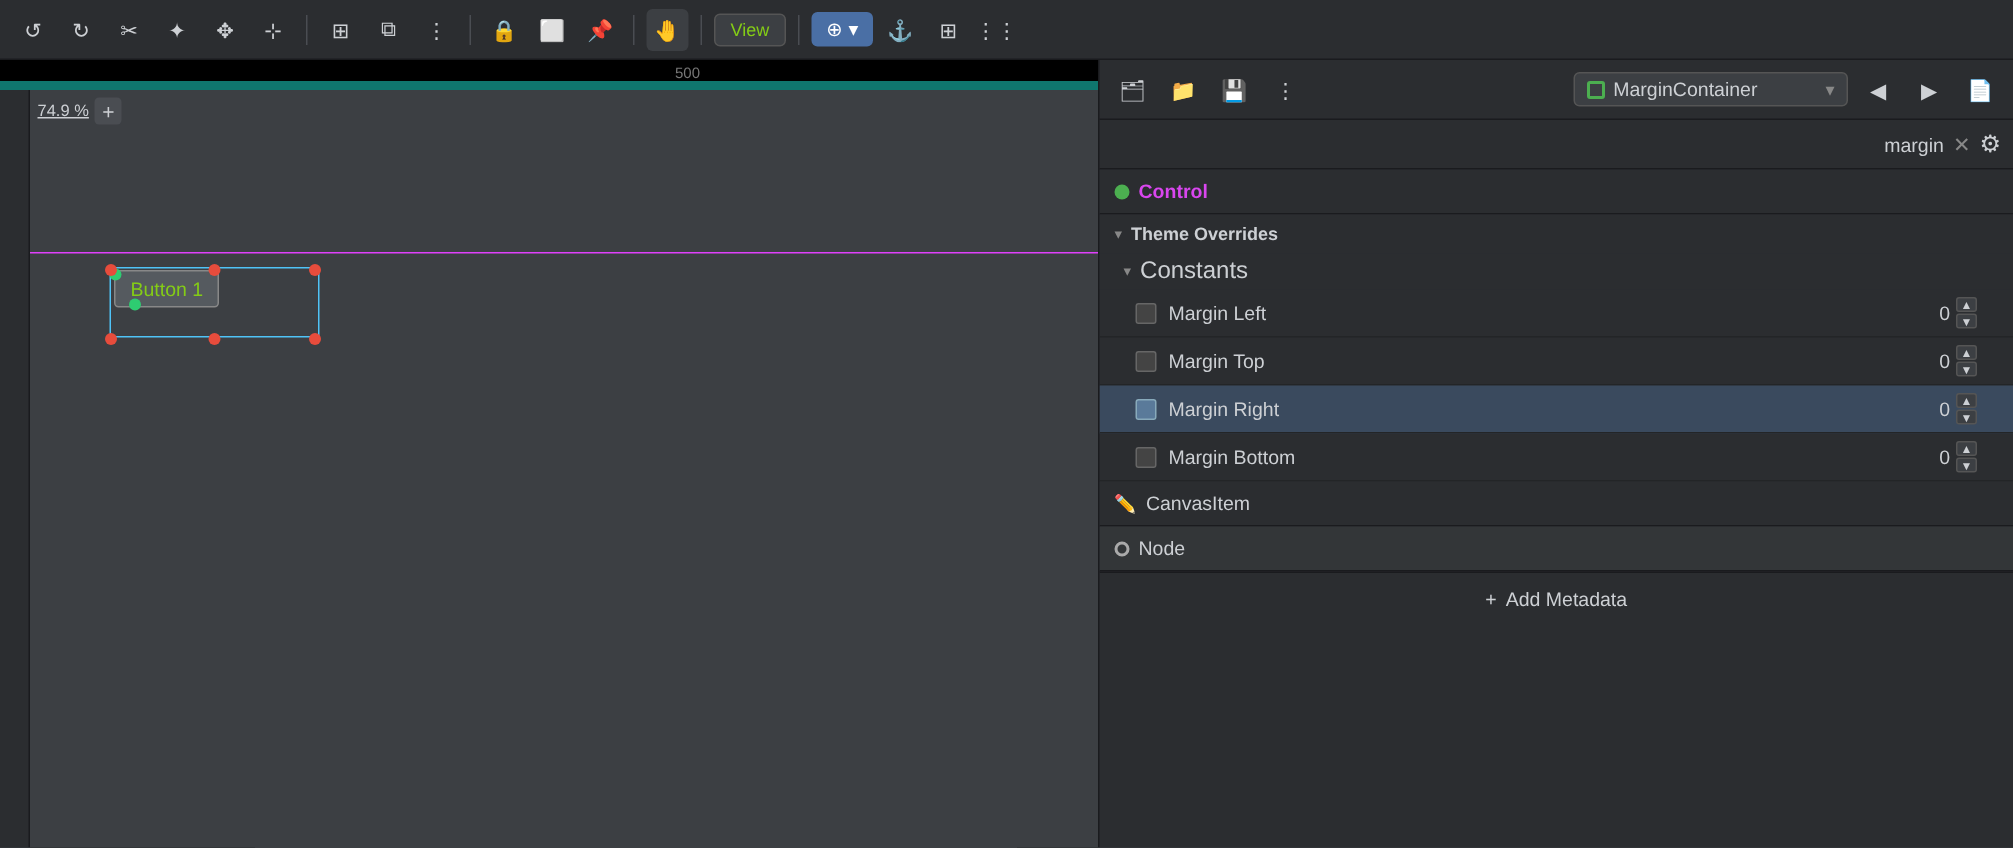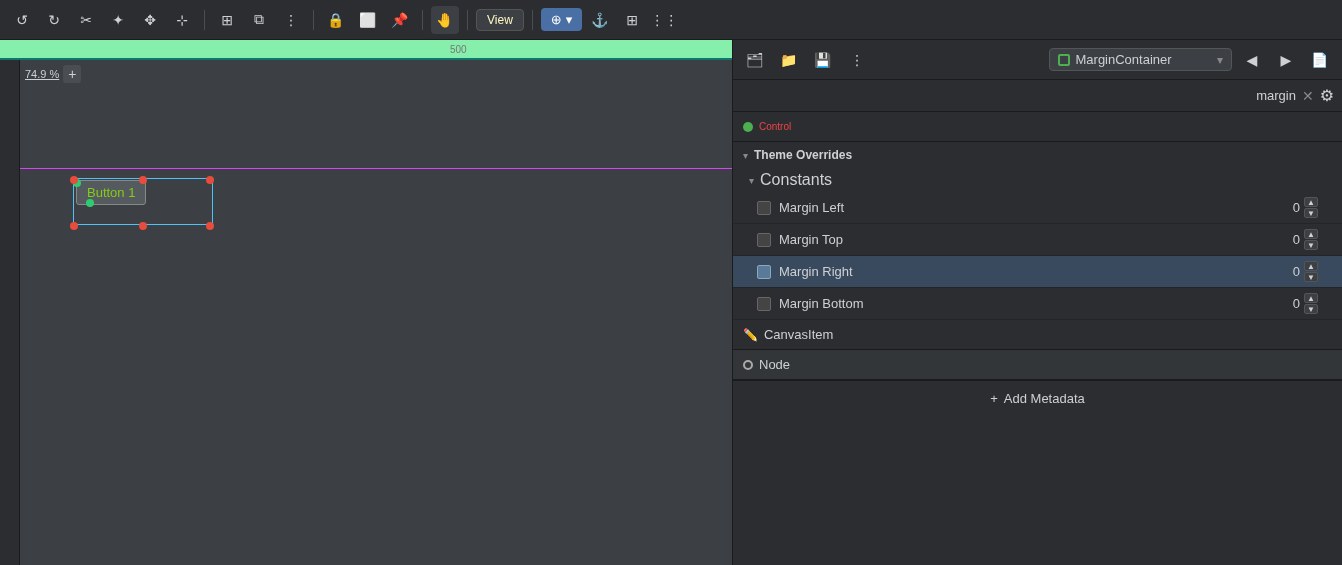--- a/index.html
+++ b/index.html
@@ -41,21 +41,21 @@
     }
     .toolbar-separator {
       width: 1px;
       height: 20px;
       background: #4a4d52;
       margin: 0 4px;
     }
     .toolbar-view-btn {
       background: #3c3f43;
       border: 1px solid #555;
-      color: #fef9c3;
+      color: #84cc16;
       border-radius: 4px;
       padding: 3px 10px;
       cursor: pointer;
       font-size: 12px;
     }
     .toolbar-add-btn {
       background: #4a6fa5;
       border: none;
       color: #fff;
       border-radius: 4px;
@@ -76,22 +76,22 @@
 
     
     .canvas-area {
       flex: 1;
       background: #3c3f43;
       position: relative;
       overflow: hidden;
     }
     .canvas-ruler-h {
       height: 20px;
-      background: #86efac;
-      border-bottom: 2px solid #0f766e;
+      background: #000000;
+      border-bottom: 6px solid #0f766e;
       display: flex;
       align-items: center;
       padding-left: 0;
       position: relative;
     }
     .ruler-label {
       position: absolute;
       font-size: 10px;
       color: #777;
       left: 450px;
@@ -285,23 +285,23 @@
       border-bottom: 1px solid #1a1b1e;
       cursor: pointer;
     }
     .section-header .dot {
       width: 10px;
       height: 10px;
       border-radius: 50%;
       background: #4caf50;
     }
     .section-header .label {
-      font-size: 10px;
-      color: #ef4444;
-      font-weight: 400;
+      font-size: 13px;
+      color: #d946ef;
+      font-weight: 700;
     }
 
     .group-header {
       height: 26px;
       display: flex;
       align-items: center;
       padding: 0 10px;
       gap: 6px;
       cursor: pointer;
       background: #2b2d30;

